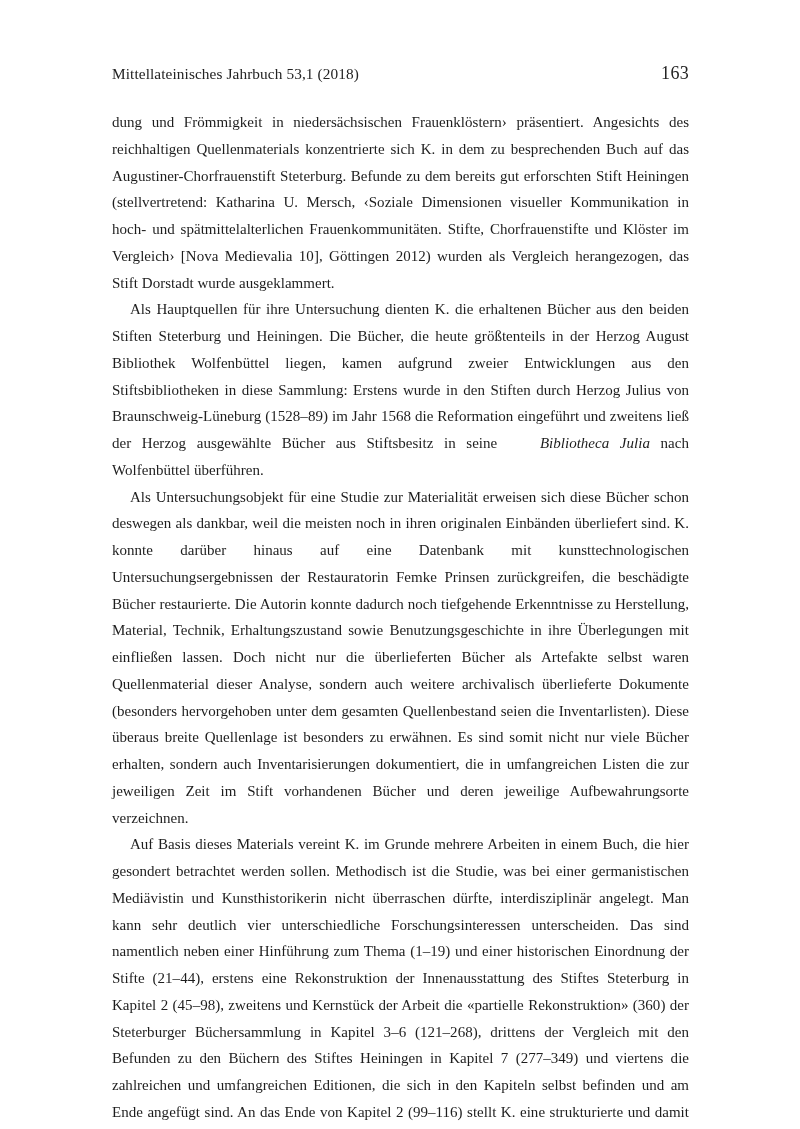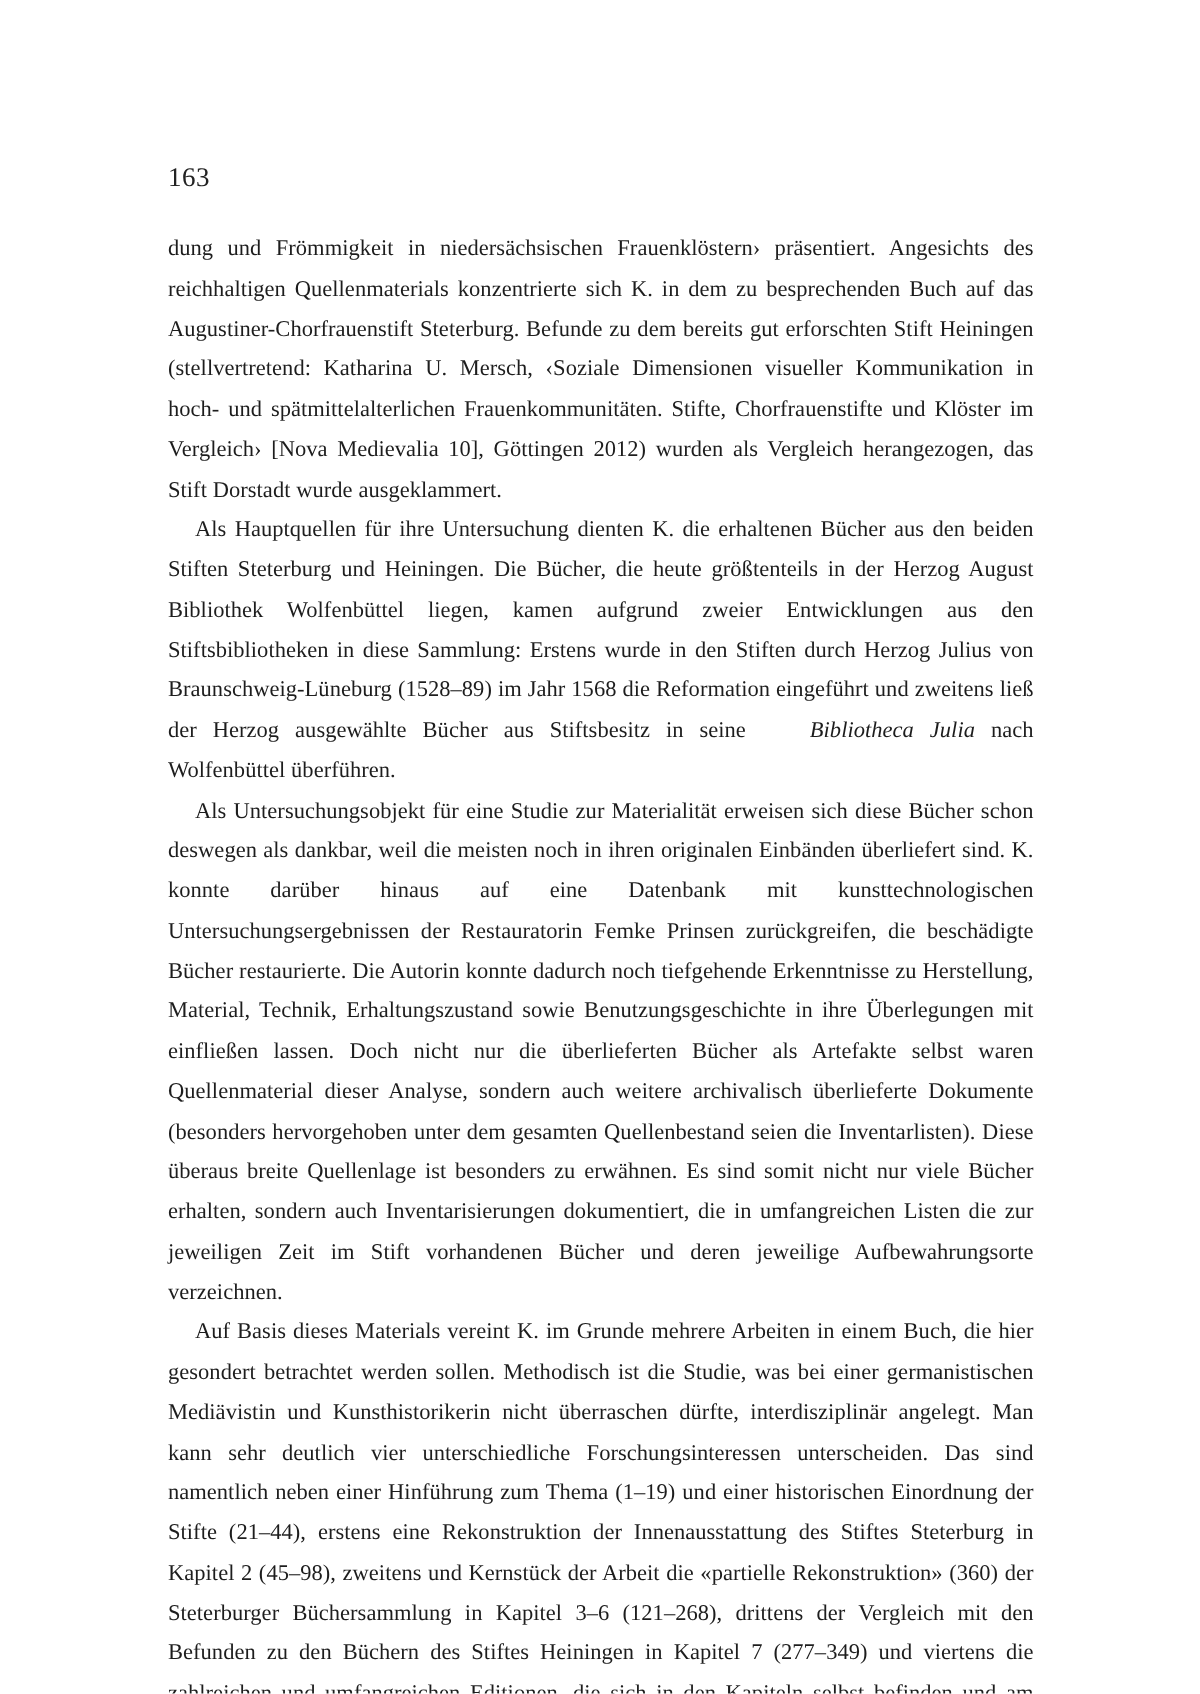--- a/index.html
+++ b/index.html
@@ -36,21 +36,20 @@
     letter-spacing: 0.1px;
     color: #232323;
     margin-bottom: 25px;
   }
   .running-head .head-title {
     white-space: nowrap;
   }
   .running-head .folio {
     font-size: 18px;
     letter-spacing: 0.3px;
-    margin-top: 45px;
   }
   .body-text p {
     margin: 0;
     font-size: 15px;
     line-height: 26.75px;
     text-align: justify;
     text-justify: inter-word;
     -webkit-hyphens: none;
     hyphens: none;
     letter-spacing: 0.02px;
@@ -69,20 +68,21 @@
     text-align-last: left;
   }
 </style>
 </head>
 <body>
 
 <div class="page">
   <div class="content">
 
     <div class="running-head">
+      <span class="head-title">Mittellateinisches Jahrbuch 53,1 (2018)</span>
       <span class="folio">163</span>
     </div>
 
     <div class="body-text">
 
       <p><span>dung und Frömmigkeit in niedersächsischen Frauenklöstern› präsentiert. Angesichts des reichhaltigen Quellenmaterials konzentrierte sich K. in dem zu besprechenden Buch auf das Augustiner-Chorfrauenstift Steterburg. Befunde zu dem bereits gut erforschten Stift Heiningen (stellvertretend: Katharina U. Mersch, ‹Soziale Dimensionen visueller Kommunikation in hoch- und spätmittelalterlichen Frauenkommunitäten. Stifte, Chorfrauenstifte und Klöster im Vergleich› [Nova Medievalia 10], Göttingen 2012) wurden als Vergleich herangezogen, das Stift Dorstadt wurde ausgeklammert.</span></p>
 
       <p class="indent"><span>Als Hauptquellen für ihre Untersuchung dienten K. die erhaltenen Bücher aus den beiden Stiften Steterburg und Heiningen. Die Bücher, die heute größtenteils in der Herzog August Bibliothek Wolfenbüttel liegen, kamen aufgrund zweier Entwicklungen aus den Stiftsbibliotheken in diese Sammlung: Erstens wurde in den Stiften durch Herzog Julius von Braunschweig-Lüneburg (1528–89) im Jahr 1568 die Reformation eingeführt und zweitens ließ der Herzog ausgewählte Bücher aus Stiftsbesitz in seine </span><span class="it">Bibliotheca Julia</span><span> nach Wolfenbüttel überführen.</span></p>
 
       <p class="indent"><span>Als Untersuchungsobjekt für eine Studie zur Materialität erweisen sich diese Bücher schon deswegen als dankbar, weil die meisten noch in ihren originalen Einbänden überliefert sind. K. konnte darüber hinaus auf eine Datenbank mit kunsttechnologischen Untersuchungsergebnissen der Restauratorin Femke Prinsen zurückgreifen, die beschädigte Bücher restaurierte. Die Autorin konnte dadurch noch tiefgehende Erkenntnisse zu Herstellung, Material, Technik, Erhaltungszustand sowie Benutzungsgeschichte in ihre Überlegungen mit einfließen lassen. Doch nicht nur die überlieferten Bücher als Artefakte selbst waren Quellenmaterial dieser Analyse, sondern auch weitere archivalisch überlieferte Dokumente (besonders hervorgehoben unter dem gesamten Quellenbestand seien die Inventarlisten). Diese überaus breite Quellenlage ist besonders zu erwähnen. Es sind somit nicht nur viele Bücher erhalten, sondern auch Inventarisierungen dokumentiert, die in umfangreichen Listen die zur jeweiligen Zeit im Stift vorhandenen Bücher und deren jeweilige Aufbewahrungsorte verzeichnen.</span></p>

